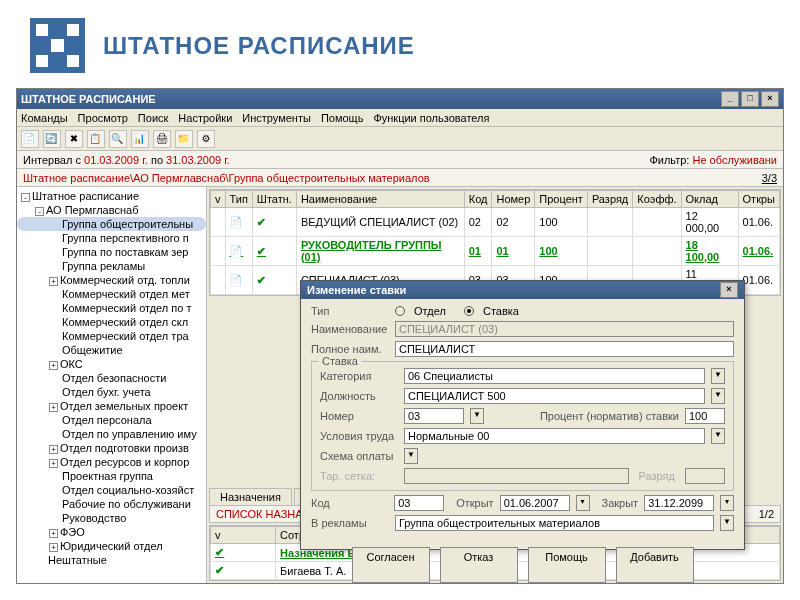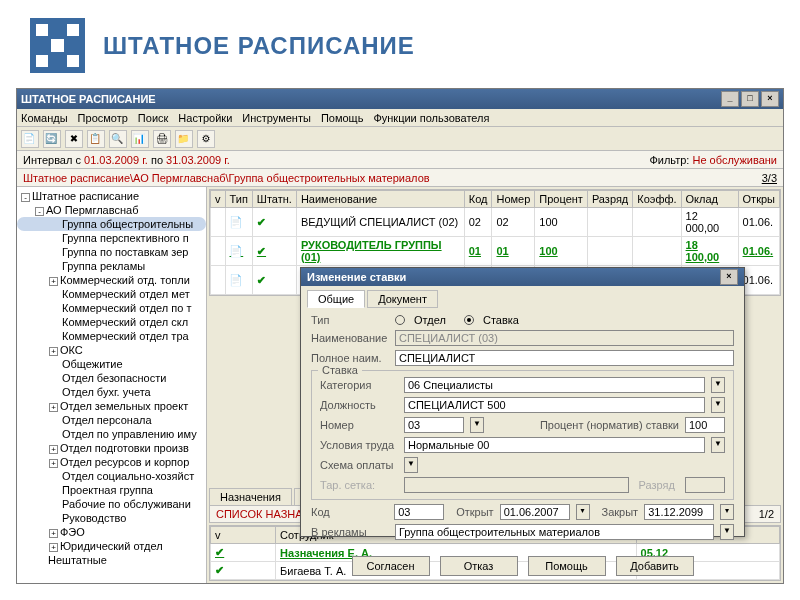--- a/index.html
+++ b/index.html
@@ -35,36 +35,36 @@
 .grid table { width: 100%; border-collapse: collapse; }
 .grid th { background: #ece9d8; border: 1px solid #bbb; padding: 2px 4px; font-weight: normal; text-align: left; }
 .grid td { border: 1px solid #ddd; padding: 2px 4px; }
 .grid tr.hl td { color: #0a8a0a; font-weight: bold; text-decoration: underline; }
 .grid .chk { color: #0a8a0a; font-weight: bold; }
 .grid-lower { margin-top: auto; }
 .tabs { display: flex; margin: 2px 2px 0; }
 .tab { border: 1px solid #bbb; border-bottom: none; background: #ece9d8; padding: 2px 10px; margin-right: 2px; }
 .assign-hdr { background: #f5f3eb; border: 1px solid #bbb; margin: 0 2px; padding: 2px 6px; color: #b00000; display: flex; }
 .assign-hdr .ct { margin-left: auto; color: #000; }
-.dialog { position: absolute; left: 300px; top: 267px; width: 445px; height: 270px; background: #ece9d8; border: 1px solid #555; box-shadow: 2px 2px 6px rgba(0,0,0,.3); }
+.dialog { position: absolute; left: 300px; top: 280px; width: 445px; height: 270px; background: #ece9d8; border: 1px solid #555; box-shadow: 2px 2px 6px rgba(0,0,0,.3); }
 .dlg-title { height: 18px; background: linear-gradient(#4a6f9e,#3a5a84); color: #fff; padding: 0 6px; display: flex; align-items: center; font-weight: bold; }
 .dlg-title .spacer { flex: 1; }
 .dlg-tabs { display: flex; padding: 4px 6px 0; }
 .dlg-tab { border: 1px solid #bbb; background: #ece9d8; padding: 2px 10px; margin-right: 2px; }
 .dlg-tab.active { background: #fff; border-bottom-color: #fff; }
 .dlg-body { padding: 6px 10px; }
 .frow { display: flex; align-items: center; margin-bottom: 4px; gap: 6px; }
 .flabel { width: 78px; color: #555; }
 .finput { flex: 1; height: 16px; border: 1px solid #888; background: #fff; padding: 0 3px; display: flex; align-items: center; }
 .finput.dis { background: #ece9d8; color: #888; }
 .fdrop { width: 14px; height: 16px; border: 1px solid #888; background: #ece9d8; text-align: center; line-height: 12px; font-size: 8px; }
 .fieldset { border: 1px solid #bbb; padding: 6px 8px 2px; margin: 4px 0; position: relative; }
 .fieldset .legend { position: absolute; top: -7px; left: 6px; background: #ece9d8; padding: 0 4px; color: #555; }
 .dlg-buttons { display: flex; justify-content: center; gap: 10px; padding: 6px; }
-.dlg-btn { width: 78px; height: 20px; border: 1px solid #888; background: #ece9d8; text-align: center; line-height: 18px; }
+.dlg-btn { width: 78px; height: 36px; border: 1px solid #888; background: #ece9d8; text-align: center; line-height: 18px; }
 .radio { width: 10px; height: 10px; border: 1px solid #555; border-radius: 50%; display: inline-block; margin-right: 3px; vertical-align: middle; }
 .radio.on::after { content: ""; display: block; width: 4px; height: 4px; background: #000; border-radius: 50%; margin: 2px; }
 </style>
 </head>
 <body>
 
 <div class="page-header">
   <div class="logo">
     <span></span>
       <span class="d"></span>
@@ -127,31 +127,31 @@
         <div class="node l1"><span class="exp">-</span>АО Пермглавснаб</div>
         <div class="node l2 sel"><span style="display:inline-block;width:13px"></span>Группа общестроительны</div>
         <div class="node l2"><span style="display:inline-block;width:13px"></span>Группа перспективного п</div>
         <div class="node l2"><span style="display:inline-block;width:13px"></span>Группа по поставкам зер</div>
         <div class="node l2"><span style="display:inline-block;width:13px"></span>Группа рекламы</div>
         <div class="node l2"><span class="exp">+</span>Коммерческий отд. топли</div>
         <div class="node l2"><span style="display:inline-block;width:13px"></span>Коммерческий отдел мет</div>
         <div class="node l2"><span style="display:inline-block;width:13px"></span>Коммерческий отдел по т</div>
         <div class="node l2"><span style="display:inline-block;width:13px"></span>Коммерческий отдел скл</div>
         <div class="node l2"><span style="display:inline-block;width:13px"></span>Коммерческий отдел тра</div>
+        <div class="node l2"><span style="display:inline-block;width:13px"></span>Общежитие</div>
         <div class="node l2"><span class="exp">+</span>ОКС</div>
-        <div class="node l2"><span style="display:inline-block;width:13px"></span>Общежитие</div>
         <div class="node l2"><span style="display:inline-block;width:13px"></span>Отдел безопасности</div>
         <div class="node l2"><span style="display:inline-block;width:13px"></span>Отдел бухг. учета</div>
         <div class="node l2"><span class="exp">+</span>Отдел земельных проект</div>
         <div class="node l2"><span style="display:inline-block;width:13px"></span>Отдел персонала</div>
         <div class="node l2"><span style="display:inline-block;width:13px"></span>Отдел по управлению иму</div>
         <div class="node l2"><span class="exp">+</span>Отдел подготовки произв</div>
         <div class="node l2"><span class="exp">+</span>Отдел ресурсов и корпор</div>
+        <div class="node l2"><span style="display:inline-block;width:13px"></span>Проектная группа</div>
         <div class="node l2"><span style="display:inline-block;width:13px"></span>Отдел социально-хозяйст</div>
-        <div class="node l2"><span style="display:inline-block;width:13px"></span>Проектная группа</div>
         <div class="node l2"><span style="display:inline-block;width:13px"></span>Рабочие по обслуживани</div>
         <div class="node l2"><span style="display:inline-block;width:13px"></span>Руководство</div>
         <div class="node l2"><span class="exp">+</span>ФЭО</div>
         <div class="node l2"><span class="exp">+</span>Юридический отдел</div>
         <div class="node l1"><span style="display:inline-block;width:13px"></span>Нештатные</div>
       </div>
     <div class="main">
       <div class="grid">
         <table id="grid-table">
             <thead>
@@ -248,24 +248,20 @@
     </div>
   </div>
 </div>
 
 <div class="dialog">
   <div class="dlg-title">
     <span>Изменение ставки</span>
     <span class="spacer"></span>
     <span class="winbtn">×</span>
   </div>
-  <div class="dlg-tabs">
-    <div class="dlg-tab active">Общие</div>
-    <div class="dlg-tab">Документ</div>
-  </div>
   <div class="dlg-body">
     <div class="frow">
       <div class="flabel">Тип</div>
       <span class="radio"></span><span>Отдел</span>
       &nbsp;&nbsp;
       <span class="radio on"></span><span>Ставка</span>
     </div>
     <div class="frow">
       <div class="flabel">Наименование</div>
       <div class="finput dis">СПЕЦИАЛИСТ (03)</div>

